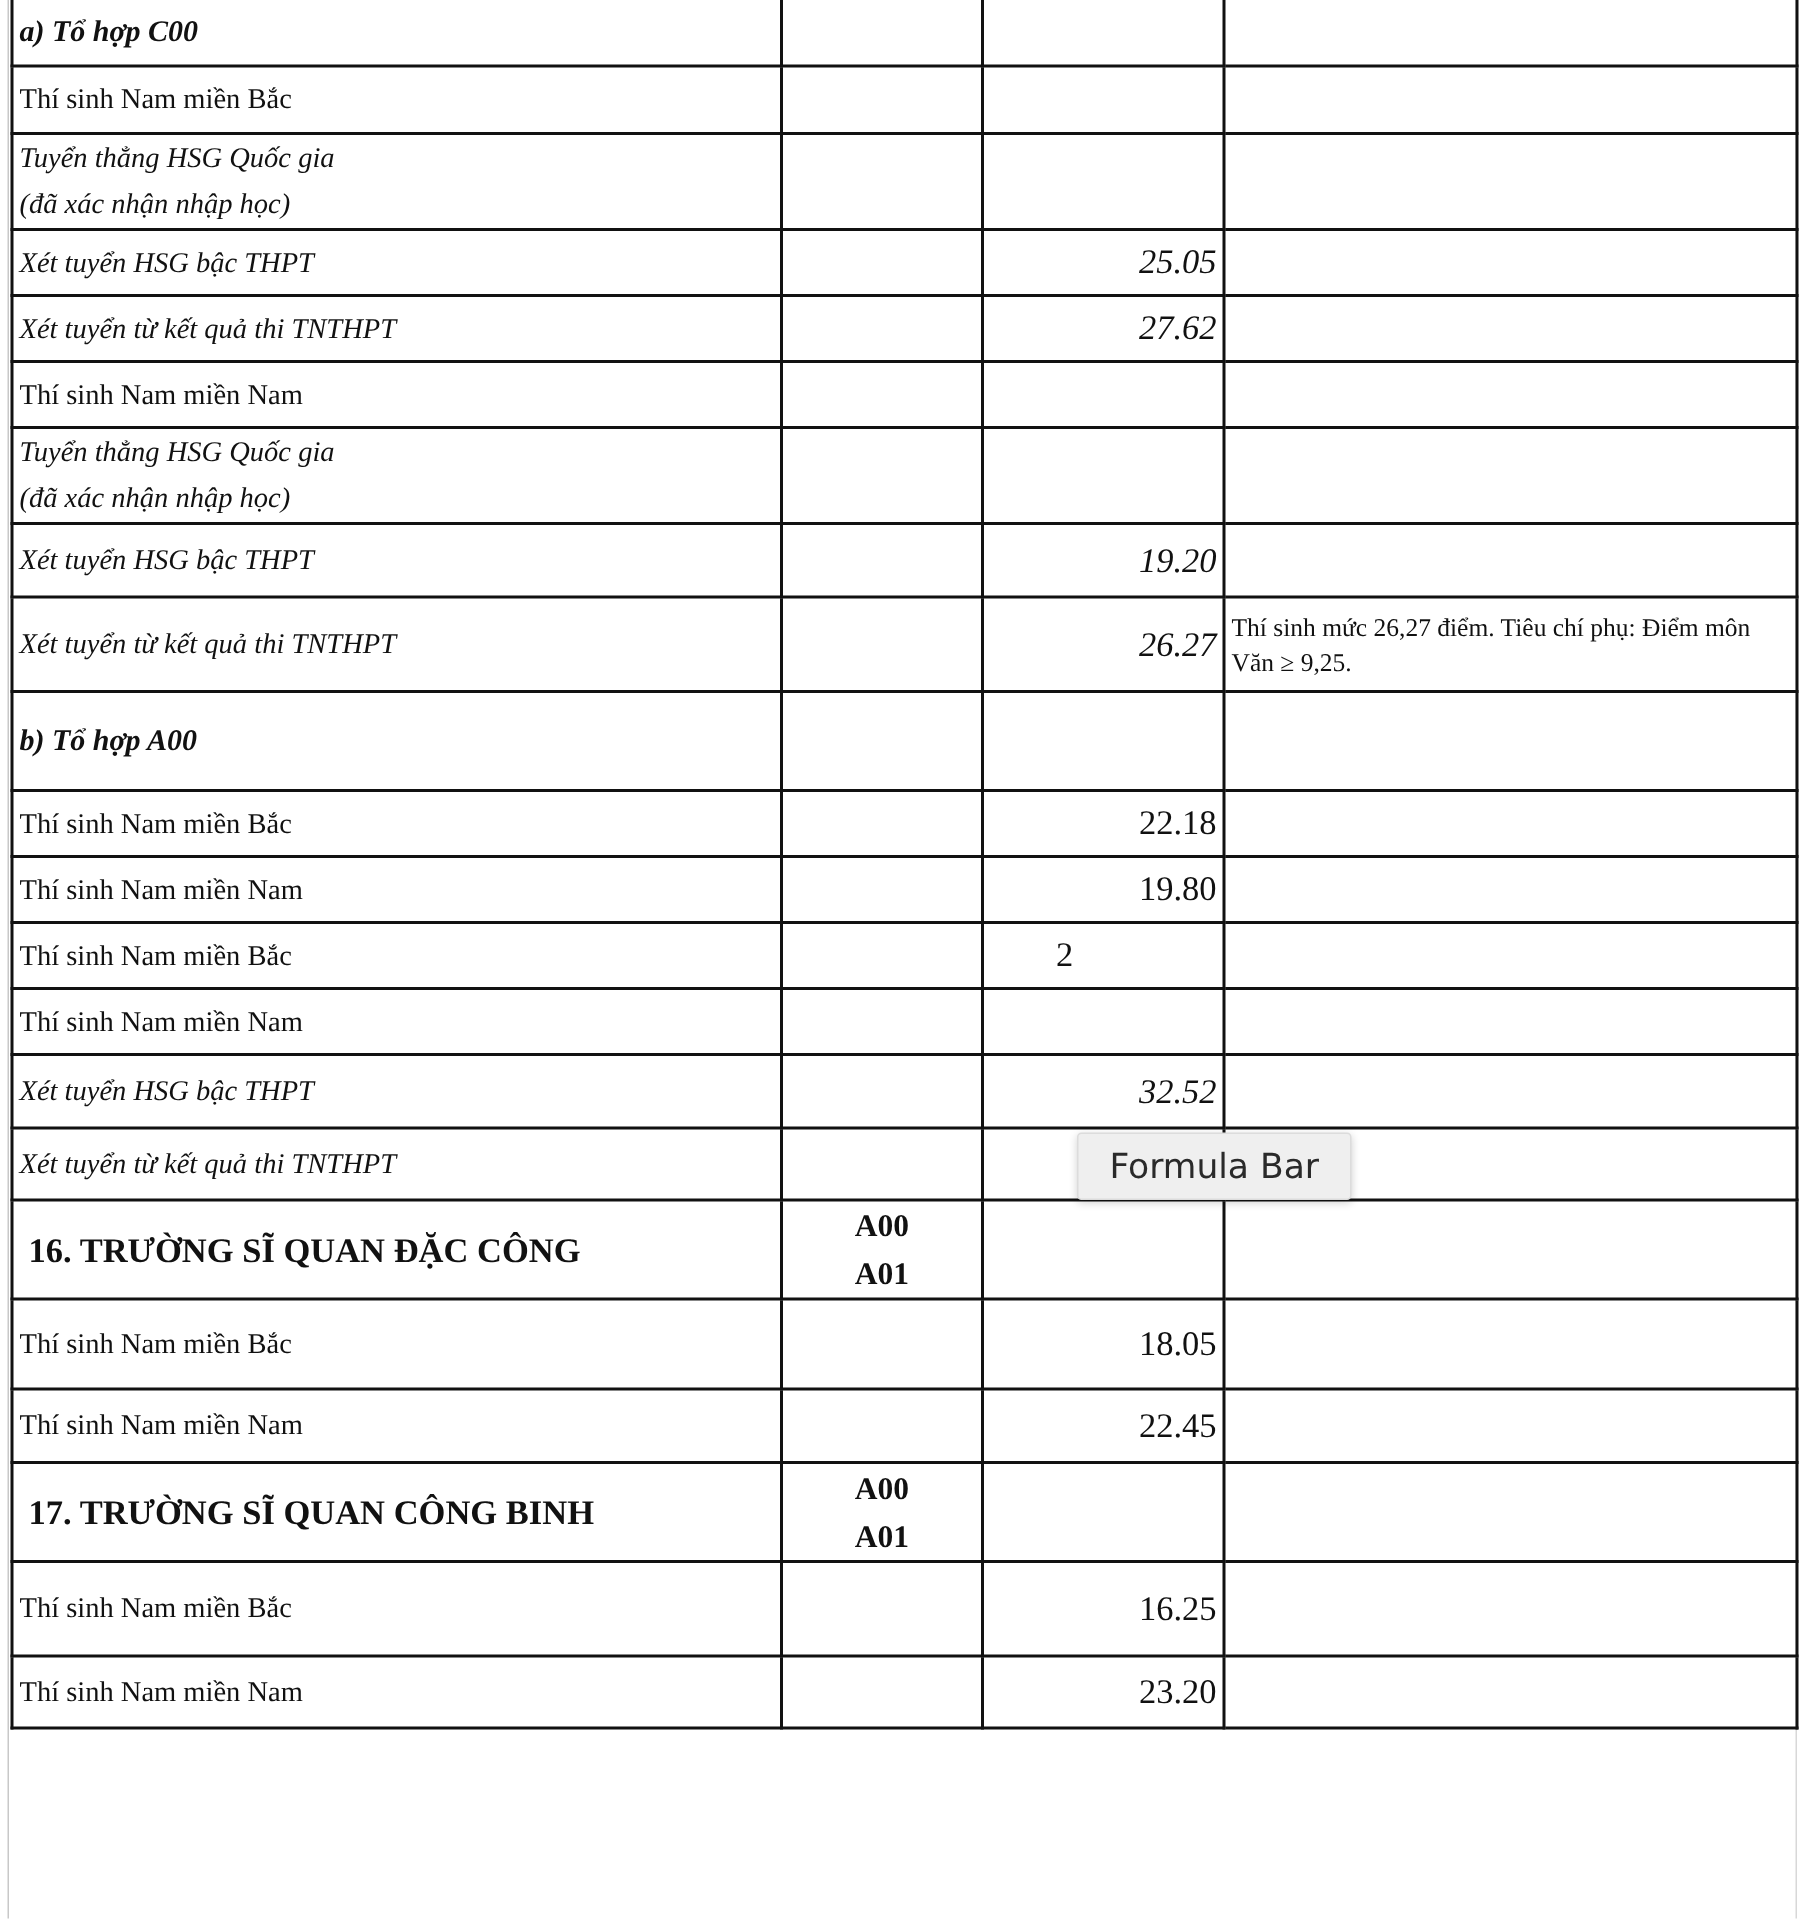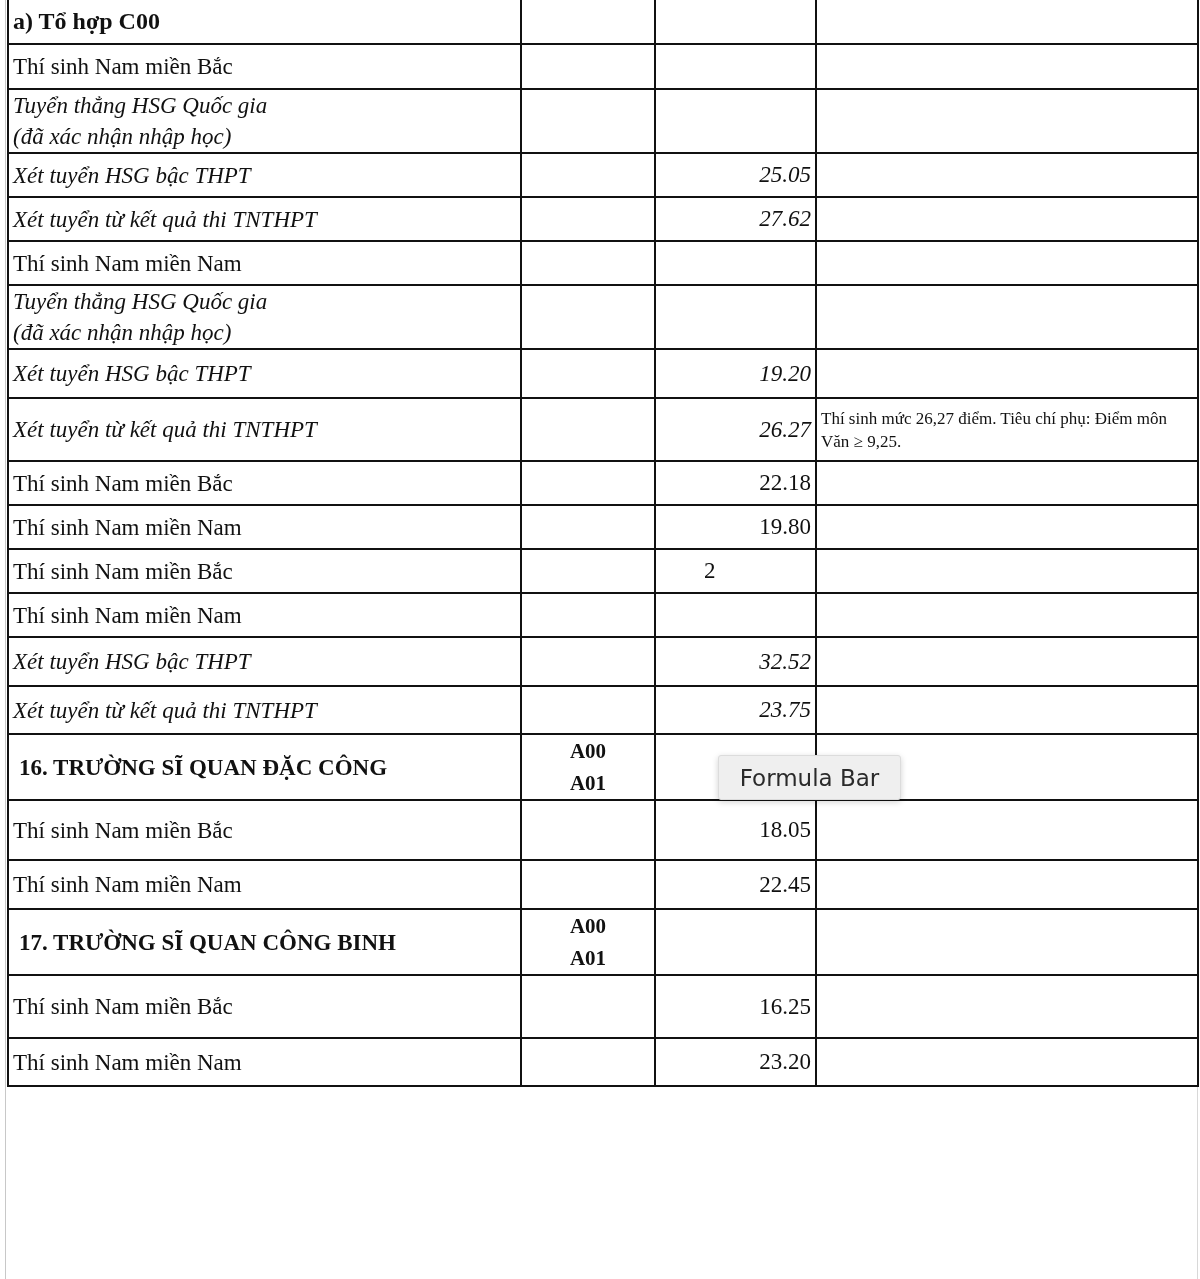--- a/index.html
+++ b/index.html
@@ -3,23 +3,23 @@
 <meta charset="utf-8">
 <style>
   html, body { margin: 0; padding: 0; background: #ffffff; }
   body { width: 1200px; height: 1279px; position: relative; overflow: hidden;
          font-family: "Liberation Serif", "DejaVu Serif", serif; color: #111; }
   .gridline-left { position: absolute; left: 5px; top: 0; width: 1px; height: 1279px; background: #c8c8c8; }
   .gridline-right { position: absolute; left: 1197px; top: 0; width: 1px; height: 1279px; background: #d8d8d8; }
   table.sheet { position: absolute; left: 7px; top: -2px; border-collapse: collapse; table-layout: fixed; width: 1190px; }
   table.sheet td { border: 2px solid #111; padding: 0 4px; vertical-align: middle; overflow: hidden; white-space: nowrap; }
   col.c1 { width: 513px; } col.c2 { width: 134px; } col.c3 { width: 161px; } col.c4 { width: 382px; }
-  .txt { font-size: 23px; line-height: 31px; }
+  .txt { font-size: 19px; line-height: 31px; }
   .h-school { font-size: 23px; font-weight: bold; padding-left: 10px !important; }
-  .h-group { font-size: 24px; font-weight: bold; }
+  .h-group { font-size: 20px; font-weight: bold; font-style: italic; }
   .ital { font-style: italic; }
   .num { text-align: right; font-size: 23px; }
   .code { text-align: center; font-weight: bold; font-size: 21px; line-height: 32px; }
   .note { font-size: 17px; line-height: 23px; white-space: normal !important; }
   .tooltip { position: absolute; left: 718px; top: 755px; width: 183px; height: 45px;
              background: #efefef; border: 1px solid #dcdcdc; border-radius: 3px;
              box-shadow: 0 2px 6px rgba(0,0,0,0.18);
              font-family: "DejaVu Sans", "Liberation Sans", sans-serif; font-size: 23px;
              color: #2a2a2a; display: flex; align-items: center; justify-content: center; box-sizing: border-box; }
 </style>
@@ -87,20 +87,26 @@
         <td class="num ital">19.20</td>
         <td class="note" style="white-space: pre;"></td>
       </tr>
       <tr style="height: 63px;">
         <td class="txt ital" style="white-space: pre;">Xét tuyển từ kết quả thi TNTHPT</td>
         <td class="code" style="white-space: pre;"></td>
         <td class="num ital">26.27</td>
         <td class="note" style="white-space: pre;">Thí sinh mức 26,27 điểm.
 Tiêu chí phụ: Điểm môn Văn  ≥ 9,25.</td>
       </tr>
+      <tr style="height: 66px;">
+        <td class="txt h-group" style="white-space: pre;">b) Tổ hợp A00</td>
+        <td class="code" style="white-space: pre;"></td>
+        <td class="num"></td>
+        <td class="note" style="white-space: pre;"></td>
+      </tr>
       <tr style="height: 44px;">
         <td class="txt" style="white-space: pre;">Thí sinh Nam miền Bắc</td>
         <td class="code" style="white-space: pre;"></td>
         <td class="num">22.18</td>
         <td class="note" style="white-space: pre;"></td>
       </tr>
       <tr style="height: 44px;">
         <td class="txt" style="white-space: pre;">Thí sinh Nam miền Nam</td>
         <td class="code" style="white-space: pre;"></td>
         <td class="num">19.80</td>

